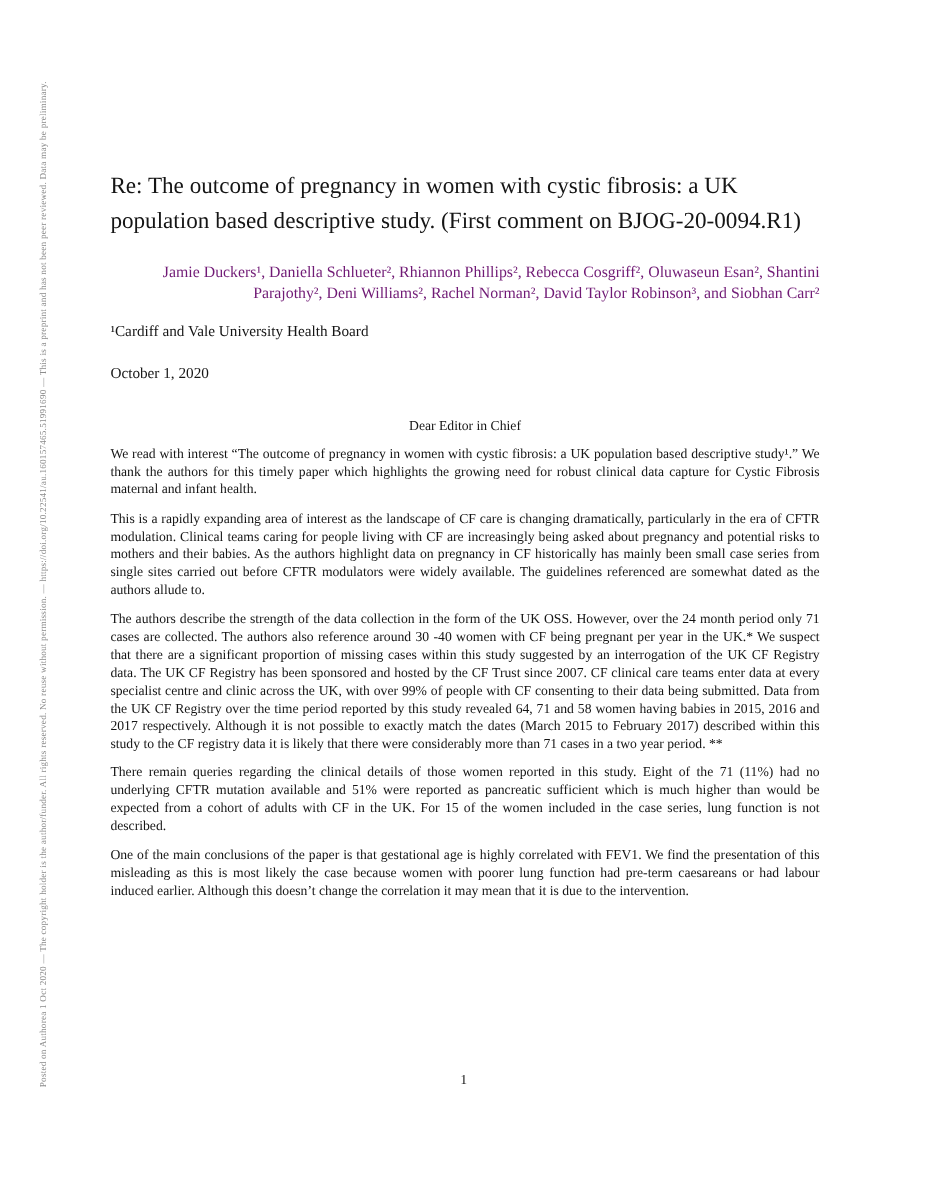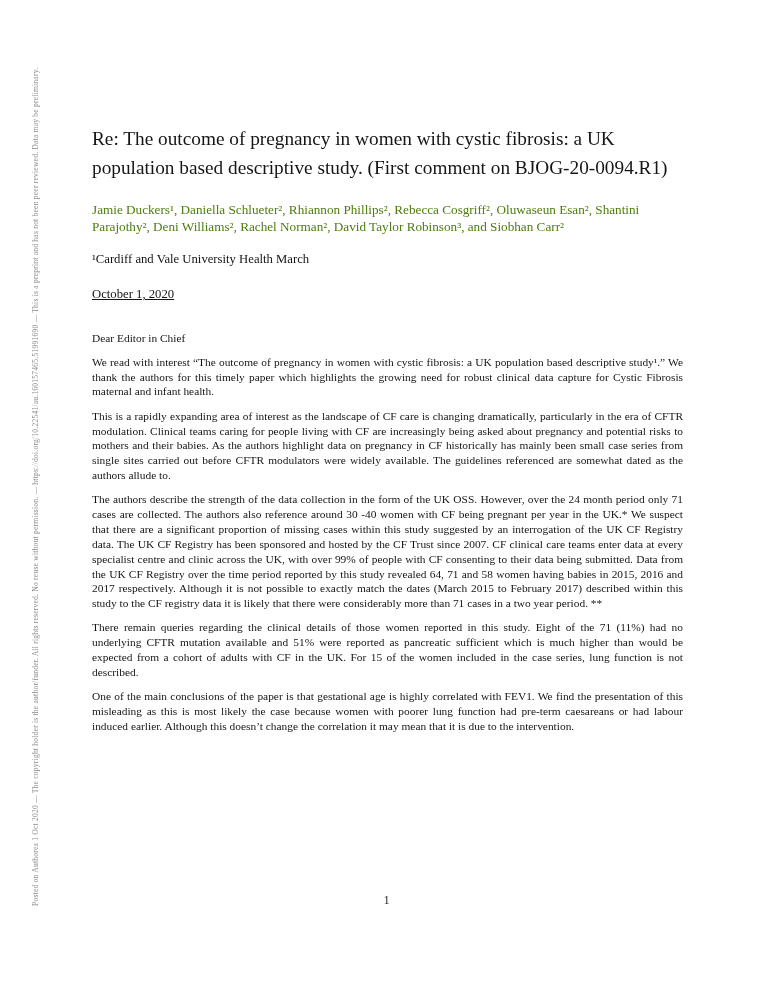--- a/index.html
+++ b/index.html
@@ -25,55 +25,56 @@
     transform-origin: 0 0;
     font-size: 7.6px;
     letter-spacing: 0.2px;
     color: #8c8c8c;
     white-space: nowrap;
     font-family: "Liberation Serif", "DejaVu Serif", serif;
   }
   .content {
     position: absolute;
     left: 92px;
-    top: 125px;
+    top: 142px;
     width: 591px;
   }
   .title {
     font-size: 19.3px;
     line-height: 1.5;
     font-weight: normal;
     margin: 0 0 18px 0;
     color: #151515;
   }
   .authors {
     font-size: 13.2px;
     line-height: 1.32;
     margin: 0 0 15px 0;
-    color: #4d7c0f;
+    color: #701a75;
+    text-align: right;
   }
   .affiliations {
     font-size: 12.7px;
     line-height: 1.34;
     margin: 0 0 19px 0;
     color: #151515;
   }
   .affiliations div {
     margin: 0;
   }
   .date {
     font-size: 12.7px;
     margin: 0 0 30px 0;
     color: #151515;
-    text-decoration: underline;
   }
   .salutation {
     font-size: 11.4px;
     margin: 0 0 11px 0;
     color: #151515;
+    text-align: center;
   }
   .body-paragraphs p {
     font-size: 11.4px;
     line-height: 1.3;
     text-align: justify;
     margin: 0 0 9.5px 0;
     color: #151515;
   }
   .page-number {
     position: absolute;
@@ -92,21 +93,21 @@
 
   <div class="watermark">Posted on Authorea 1 Oct 2020 — The copyright holder is the author/funder. All rights reserved. No reuse without permission. — https://doi.org/10.22541/au.160157465.51991690 — This is a preprint and has not been peer reviewed. Data may be preliminary.</div>
 
   <div class="content">
 
     <h1 class="title">Re: The outcome of pregnancy in women with cystic fibrosis: a UK population based descriptive study. (First comment on BJOG-20-0094.R1)</h1>
 
     <div class="authors">Jamie Duckers¹, Daniella Schlueter², Rhiannon Phillips², Rebecca Cosgriff², Oluwaseun Esan², Shantini Parajothy², Deni Williams², Rachel Norman², David Taylor Robinson³, and Siobhan Carr²</div>
 
     <div class="affiliations">
-      <div>¹Cardiff and Vale University Health March</div>
+      <div>¹Cardiff and Vale University Health Board</div>
     </div>
 
     <div class="date">October 1, 2020</div>
 
     <div class="salutation">Dear Editor in Chief</div>
 
     <div class="body-paragraphs">
       <p>We read with interest “The outcome of pregnancy in women with cystic fibrosis: a UK population based descriptive study¹.”  We thank the authors for this timely paper which highlights the growing need for robust clinical data capture for Cystic Fibrosis maternal and infant health.</p>
       <p>This is a rapidly expanding area of interest as the landscape of CF care is changing dramatically, particularly in the era of CFTR modulation. Clinical teams caring for people living with CF are increasingly being asked about pregnancy and potential risks to mothers and their babies. As the authors highlight data on pregnancy in CF historically has mainly been small case series from single sites carried out before CFTR modulators were widely available. The guidelines referenced are somewhat dated as the authors allude to.</p>
       <p>The authors describe the strength of the data collection in the form of the UK OSS. However, over the 24 month period only 71 cases are collected. The authors also reference around 30 -40 women with CF being pregnant per year in the UK.* We suspect that there are a significant proportion of missing cases within this study suggested by an interrogation of the UK CF Registry data. The UK CF Registry has been sponsored and hosted by the CF Trust since 2007. CF clinical care teams enter data at every specialist centre and clinic across the UK, with over 99% of people with CF consenting to their data being submitted. Data from the UK CF Registry over the time period reported by this study revealed 64, 71 and 58 women having babies in 2015, 2016 and 2017 respectively. Although it is not possible to exactly match the dates (March 2015 to February 2017) described within this study to the CF registry data it is likely that there were considerably more than 71 cases in a two year period. **</p>

